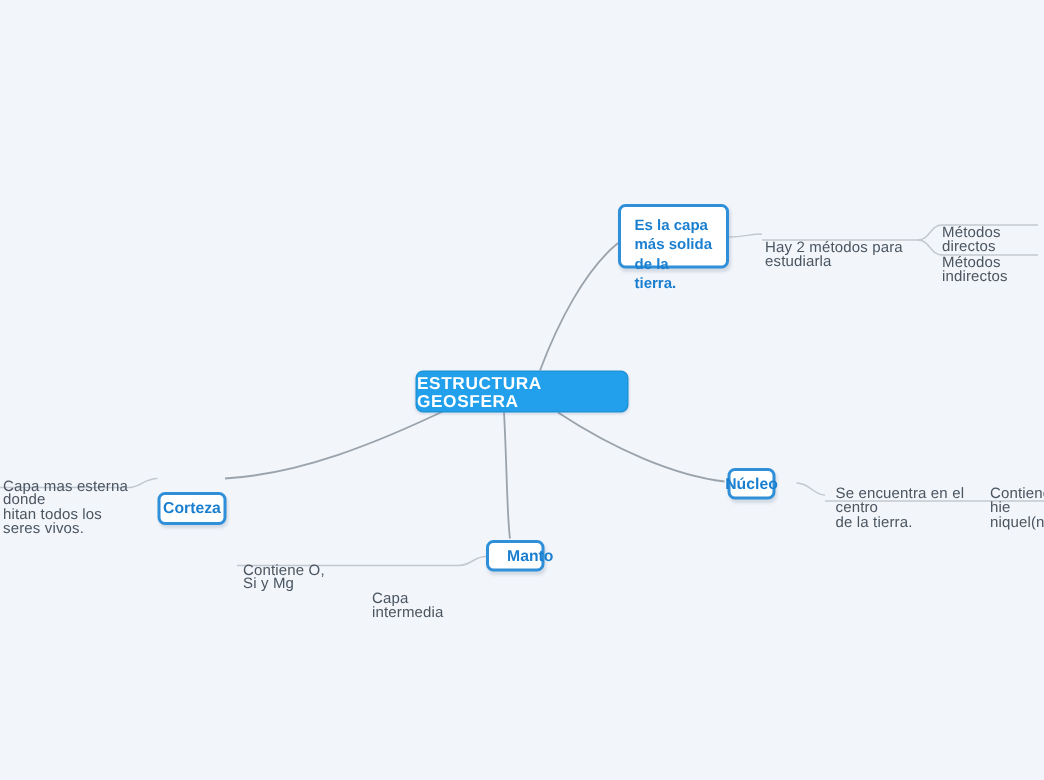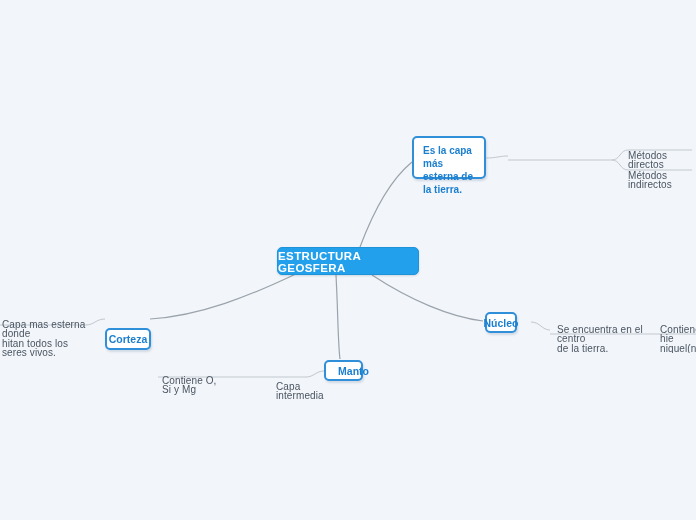--- a/index.html
+++ b/index.html
@@ -116,24 +116,27 @@
     <path d="M 550 334 L 650 334" fill="none" stroke="#c2c8cf" stroke-width="1"></path>
     <path d="M 650 334 L 696 334" fill="none" stroke="#c2c8cf" stroke-width="1"></path>
   </svg>
 
   <div class="node root-node" style="left:277px; top:247px; width:142px; height:28px;">
     <span>ESTRUCTURA GEOSFERA</span>
   </div>
 
   <div class="node box-node multiline" style="left:412px; top:136px; width:74px; height:43px;">
     <span>Es la capa más
-esterna de la
+solida de la
 tierra.</span>
   </div>
 
+  <div class="leaf" style="left:510px; top:151px; width:98px;">
+    <span>Hay 2 métodos para estudiarla</span>
+  </div>
 
   <div class="leaf" style="left:628px; top:141px; width:66px;">
     <span>Métodos directos</span>
   </div>
 
   <div class="leaf" style="left:628px; top:161px; width:66px;">
     <span>Métodos indirectos</span>
   </div>
 
   <div class="node box-node" style="left:105px; top:308px; width:46px; height:22px;margin-top:20px;">
@@ -142,21 +145,21 @@
 
   <div class="leaf" style="left:2px; top:310px; width:86px;">
     <span>Capa mas esterna donde
 hitan todos los seres vivos.</span>
   </div>
 
   <div class="node box-node" style="left:324px; top:360px; width:39px; height:21px;padding-left:20px;">
     <span>Manto</span>
   </div>
 
-  <div class="leaf" style="left:248px; top:372px; width:58px;margin-left:28px;">
+  <div class="leaf" style="left:248px; top:385px; width:58px;">
     <span>Capa intermedia</span>
   </div>
 
   <div class="leaf" style="left:162px; top:366px; width:64px;">
     <span>Contiene O, Si y Mg</span>
   </div>
 
   <div class="node box-node" style="left:485px; top:312px; width:32px; height:21px;">
     <span>Núcleo</span>
   </div>

